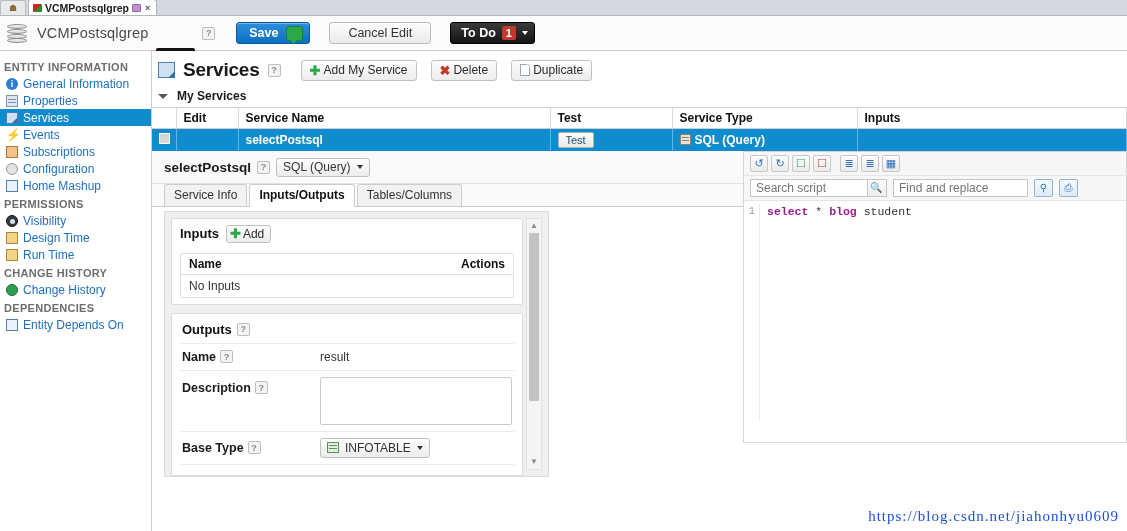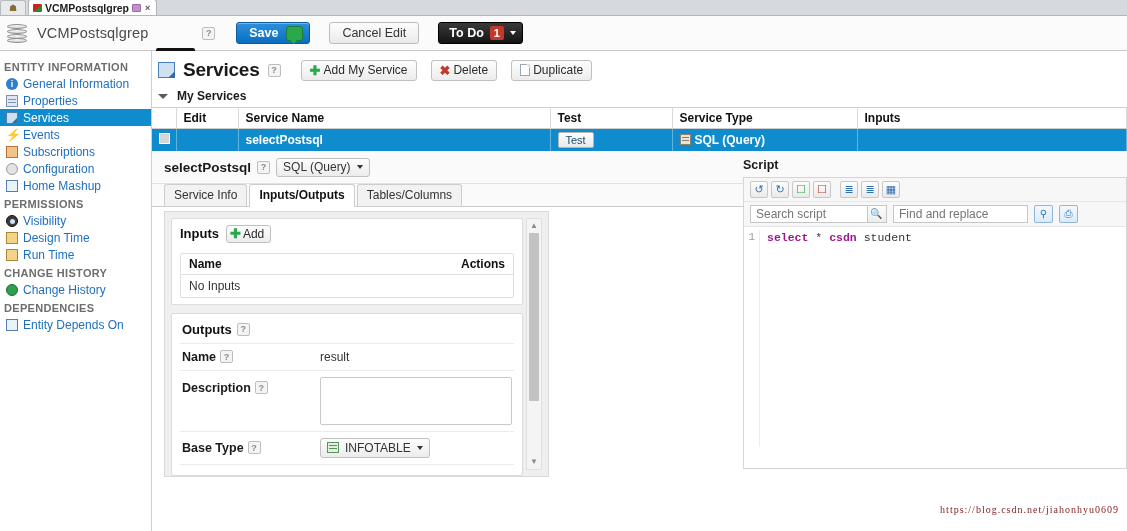--- a/index.html
+++ b/index.html
@@ -94,21 +94,21 @@
   }
   .save-bubble:after{
     content:""; position:absolute; left:3px; bottom:-4px;
     border-left:4px solid transparent; border-right:3px solid transparent;
     border-top:4px solid #2aa84a;
   }
   #cancel-edit-button {
     background:linear-gradient(#fdfdfd,#eaeaea);
     border:1px solid #bcbcbc; border-radius:3px;
     font-size:12.5px; color:#333; height:22px;
-    padding:0 12px; display:flex; align-items:center;
+    padding:0 18px; display:flex; align-items:center;
     margin-left:12px;
   }
   #todo-button {
     background:linear-gradient(#3a3a3a,#141414);
     border:1px solid #000; border-radius:3px;
     color:#fff; font-size:12.5px; font-weight:bold;
     height:22px; padding:0 6px 0 10px;
     display:flex; align-items:center; gap:6px;
     margin-left:12px;
   }
@@ -359,23 +359,23 @@
     width:16px; text-align:right; color:#9a9a9a; padding-right:4px;
     border-right:1px solid #ececec; font-size:11px; line-height:15px;
   }
   .code-lines { padding-left:7px; line-height:15px; }
   .kw { color:#9b1a8f; font-weight:bold; }
   .op { color:#333; }
   .id { color:#333; }
 
   
   #watermark {
-    position:absolute; right:8px; bottom:16px;
+    position:absolute; right:8px; bottom:6px;
     font-family:"Liberation Serif", serif;
-    font-size:10px; color:#7f1d1d; letter-spacing:1px;
+    font-size:15px; color:#1d4ed8; letter-spacing:1px;
     user-select:none;
   }
   #bottom-strip {
     position:absolute; left:0; right:0; bottom:0; height:8px; background:#fff;
   }
 </style>
 </head>
 <body>
 
 <div id="browser-tabs">
@@ -617,21 +617,20 @@
         </div>
 
         <div class="vscroll" style="right:6px; top:6px; bottom:6px;">
           <div class="vs-arrow">▲</div>
           <div class="vs-thumb" style="height:168px;"></div>
           <div class="vs-arrow" style="position:absolute;bottom:0;left:0;right:0;">▼</div>
         </div>
       </div>
 
       <div id="script-pane">
-        <div id="script-title">Script</div>
         <div id="script-box">
           <div id="script-toolbar">
             <span class="tbi">↺</span>
             <span class="tbi">↻</span>
             <span class="tbi" style="color:#2aa84a">☐</span>
             <span class="tbi" style="color:#c0392b">☐</span>
             <span class="tbi sep">≣</span>
             <span class="tbi">≣</span>
             <span class="tbi">▦</span>
           </div>
@@ -642,21 +641,21 @@
             </span>
             <input class="fr-input" value="" placeholder="Find and replace" style="">
             <span class="fr-btn">⚲</span>
             <span class="fr-btn">⎙</span>
           </div>
           <div id="code-area">
             <div class="gutter">
               <div>1</div>
             </div>
             <div class="code-lines">
-              <div><span class="kw">select</span><span class="op"> * </span><span class="kw">csdn</span><span class="id"> student</span></div>
+              <div><span class="kw">select</span><span class="op"> * </span><span class="kw">blog</span><span class="id"> student</span></div>
             </div>
           </div>
         </div>
       </div>
 
     </div>
 
     <div id="bottom-strip"></div>
     <div id="watermark">https://blog.csdn.net/jiahonhyu0609</div>
   </div>

